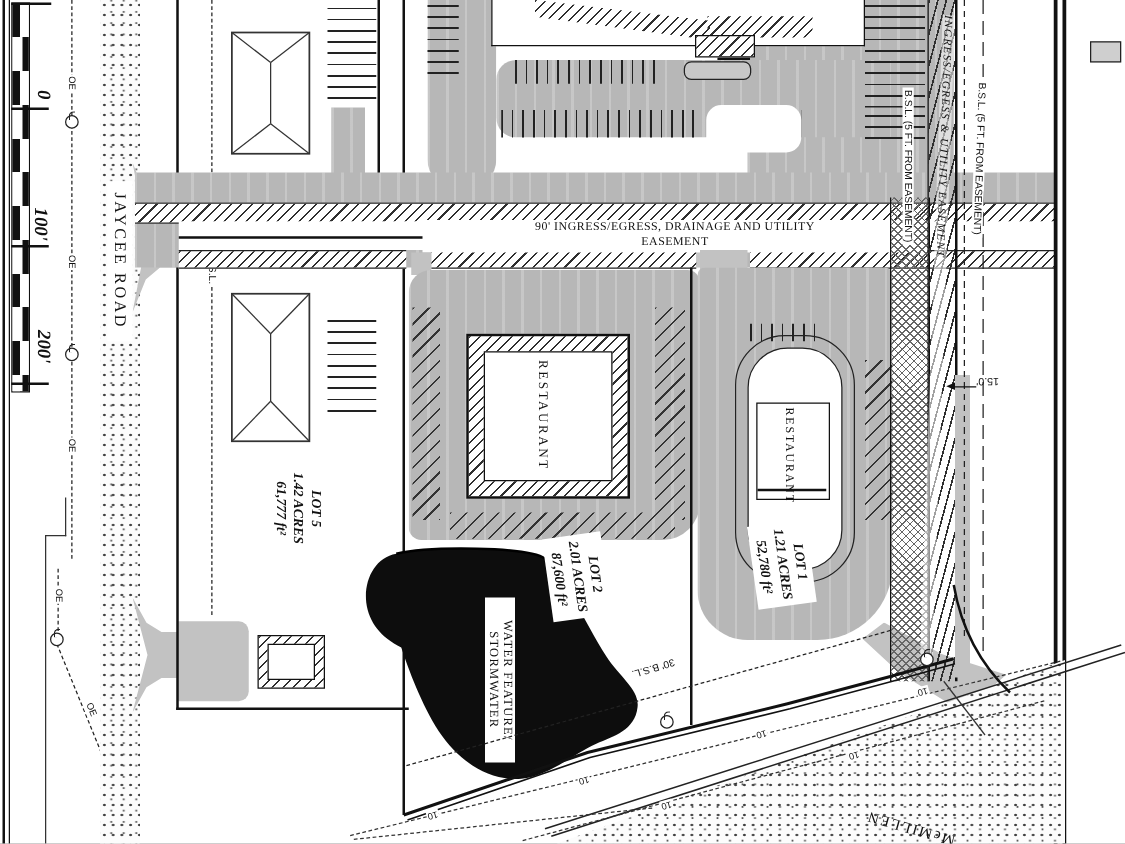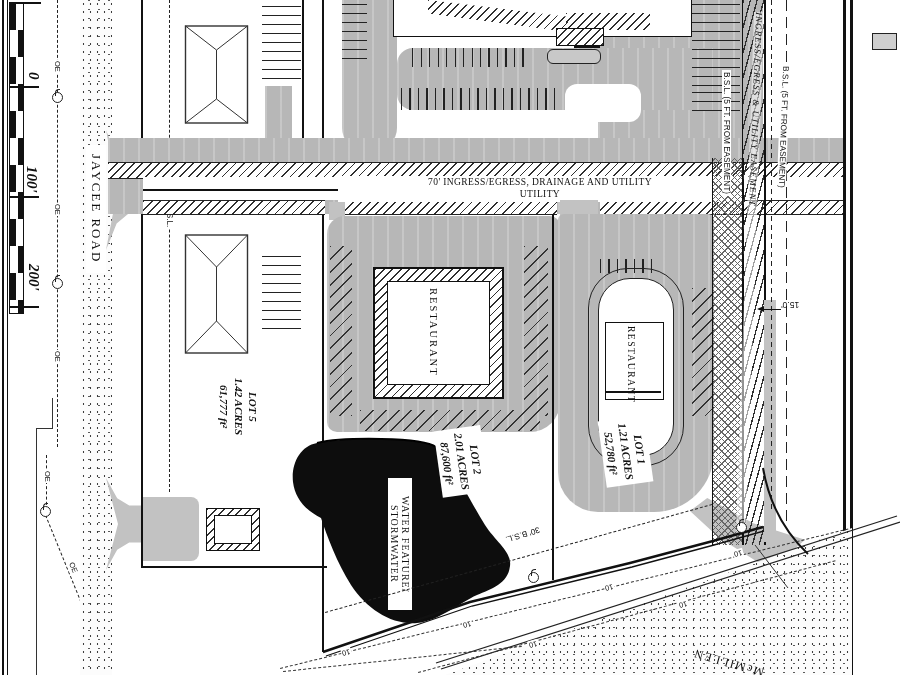--- a/index.html
+++ b/index.html
@@ -140,22 +140,22 @@
   <div class="abs combh" style="left:692px;top:92px;width:48px;height:20px;"></div>
 
   <div class="abs gray" style="left:108px;top:138px;width:737px;height:76px;"></div>
   <div class="abs hatch" style="left:108px;top:162px;width:737px;height:15px;background-color:#fff;border-top:1px solid #222;border-bottom:1px solid #222;"></div>
   <div class="abs" style="left:143px;top:177px;width:702px;height:23px;background:#fff;"></div>
   <div class="abs hatch" style="left:143px;top:200px;width:182px;height:13px;background-color:#fff;border-top:1px solid #222;border-bottom:1px solid #222;"></div>
   <div class="abs hatch" style="left:345px;top:200px;width:212px;height:13px;background-color:#fff;border-top:1px solid #222;border-bottom:1px solid #222;"></div>
   <div class="abs hatch" style="left:600px;top:200px;width:245px;height:13px;background-color:#fff;border-top:1px solid #222;border-bottom:1px solid #222;"></div>
   <div class="abs blk" style="left:143px;top:189px;width:196px;height:2.2px;"></div>
   <div class="abs" style="left:338px;top:176px;width:404px;height:25px;background:#fff;text-align:center;font:9.5px 'Liberation Serif',serif;letter-spacing:.4px;line-height:1.25;padding-top:1px;">
-    <div>70' INGRESS/EGRESS, DRAINAGE AND UTILITY</div>
-    <div>UTILITY</div>
+    <div>90' INGRESS/EGRESS, DRAINAGE AND UTILITY</div>
+    <div>EASEMENT</div>
   </div>
   <div class="abs ltgray" style="left:329px;top:202px;width:16px;height:18px;"></div>
   <div class="abs ltgray" style="left:560px;top:200px;width:38px;height:20px;"></div>
 
   <div class="abs gray" style="left:327px;top:216px;width:233px;height:216px;border-radius:18px 10px 30px 10px;"></div>
   <div class="abs combd" style="left:330px;top:246px;width:22px;height:170px;"></div>
   <div class="abs combd" style="left:524px;top:246px;width:24px;height:170px;"></div>
   <div class="abs combd" style="left:360px;top:410px;width:180px;height:21px;"></div>
 
   <div class="abs hatch" style="left:373px;top:267px;width:127px;height:128px;border:2px solid #111;background-color:#fff;">

